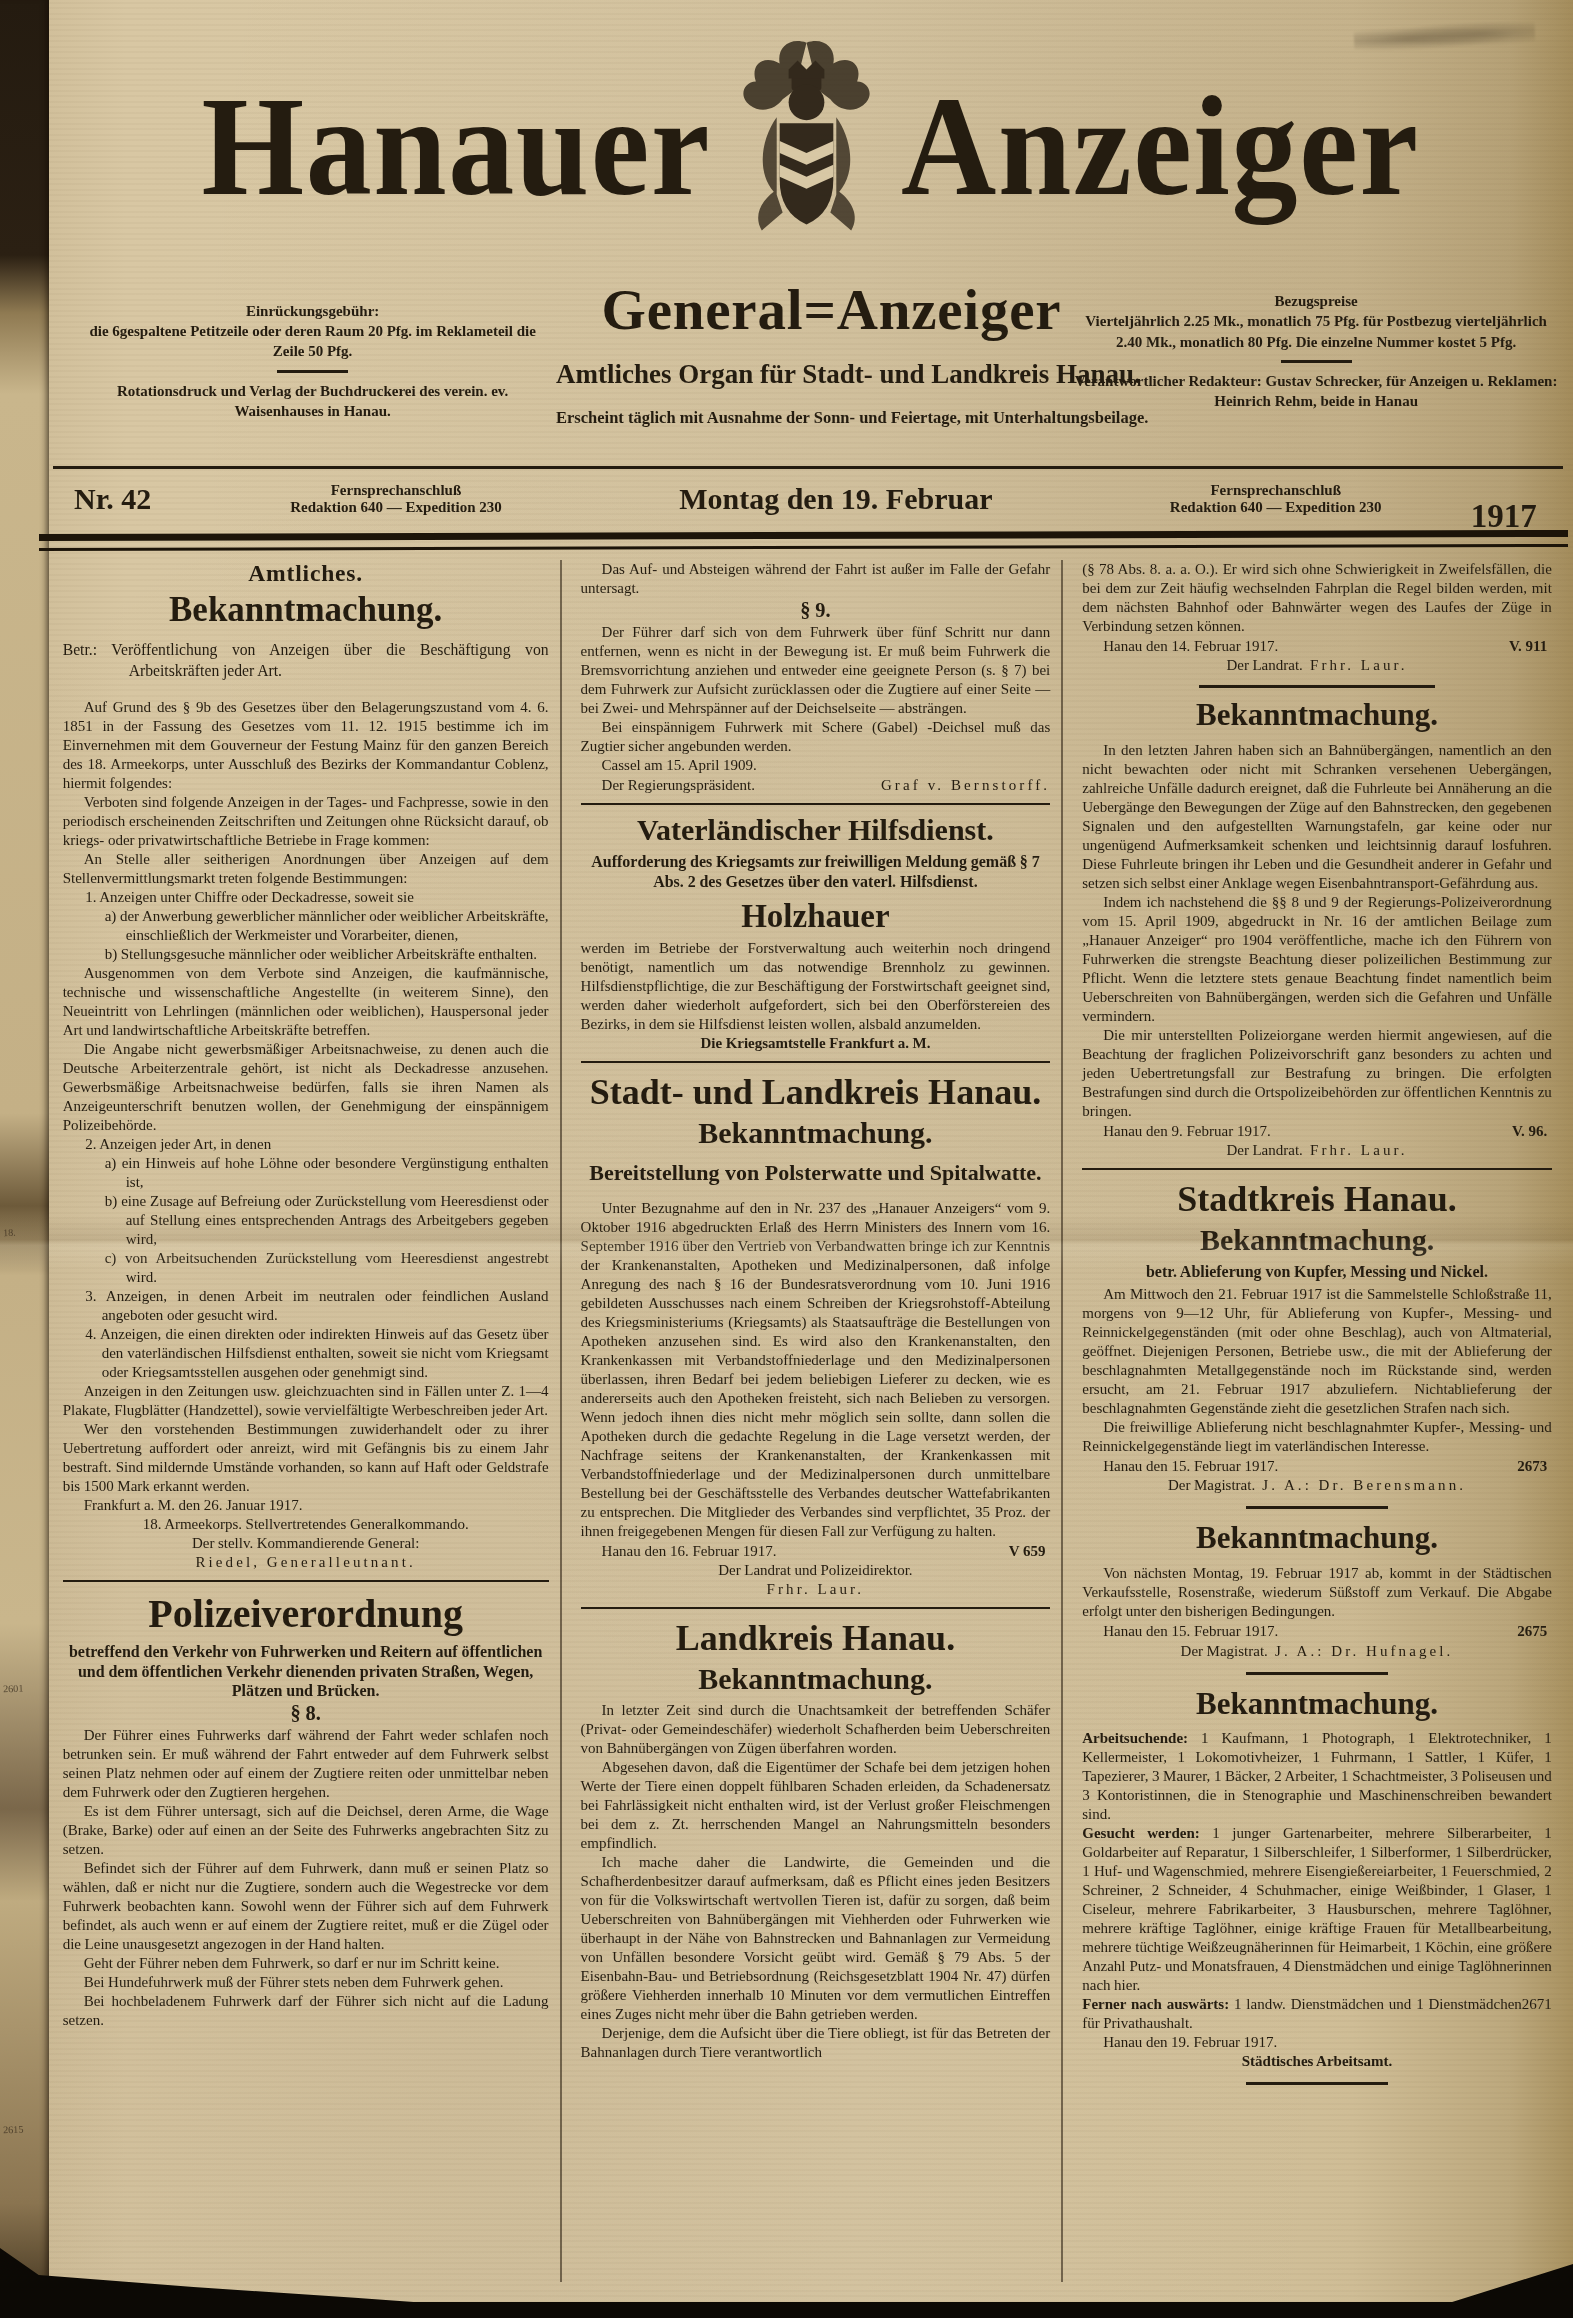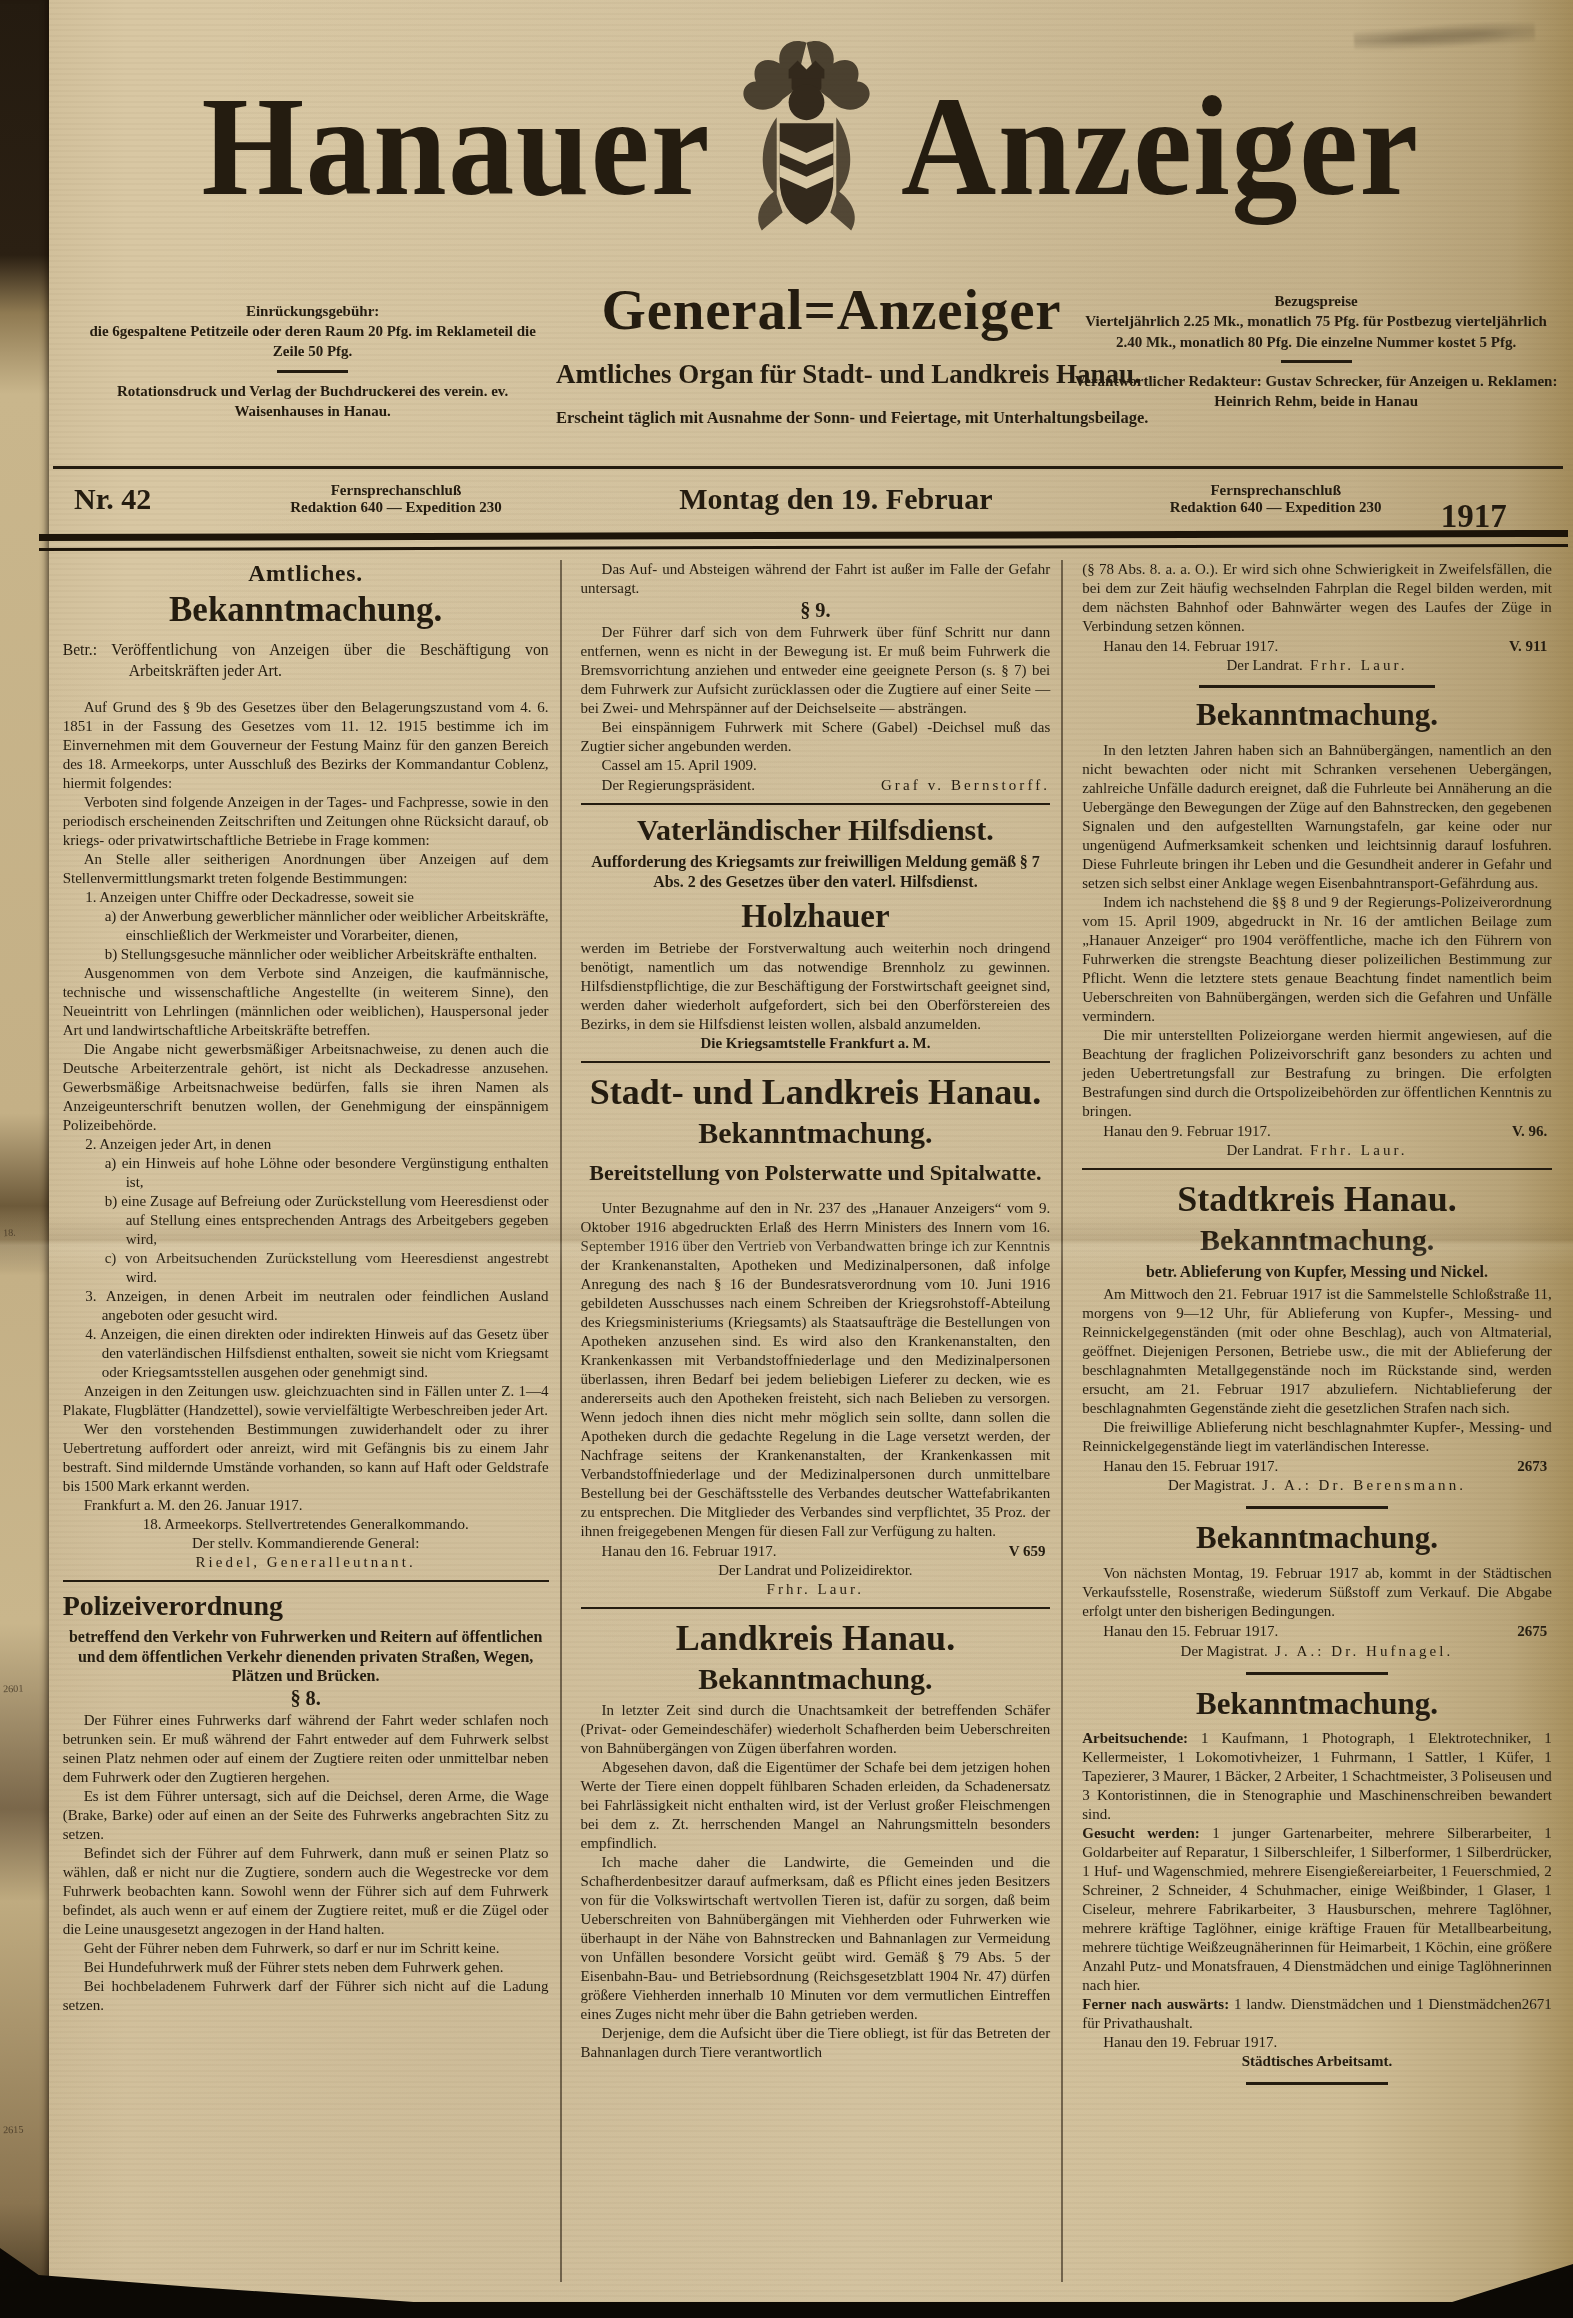--- a/index.html
+++ b/index.html
@@ -40,39 +40,39 @@
   .mini-div{width:71px;border-top:3.1px solid #241c10;margin:7.9px auto;}
   .center-sub{position:absolute;left:503px;width:551px;text-align:center;}
   .gen-anz{font-size:57px;font-weight:bold;letter-spacing:0.8px;}
   .organ{font-size:27px;font-weight:bold;margin-top:17.3px;white-space:nowrap;}
   .erscheint{font-size:16.5px;font-weight:bold;margin-top:17.3px;white-space:nowrap;}
   .rule-a{position:absolute;left:53px;top:466px;width:1510px;border-top:3.1px solid #241c10;}
   .dateline{position:absolute;left:63px;top:473px;width:1510px;height:52px;display:flex;align-items:center;}
   .dl-nr{width:157px;font-size:30px;font-weight:bold;padding-left:11px;}
   .dl-tel{width:330px;text-align:center;font-size:15px;font-weight:bold;line-height:17.3px;}
   .dl-date{flex:1;text-align:center;font-size:30px;font-weight:bold;}
-  .dl-year{width:126px;font-size:33px;font-weight:bold;text-align:left;padding-right:6.3px;margin-top:34px;}
+  .dl-year{width:126px;font-size:33px;font-weight:bold;text-align:center;padding-right:6.3px;margin-top:34px;}
   .rule-b1{position:absolute;left:39px;top:532px;width:1529px;border-top:7.9px solid #1c1409;transform:rotate(-.15deg);}
   .rule-b2{position:absolute;left:39px;top:546px;width:1529px;border-top:3.1px solid #1c1409;transform:rotate(-.15deg);}
   
   .cols{position:absolute;left:58px;top:560px;width:1505px;height:1722px;display:flex;}
   .col{width:33.33%;height:100%;overflow:hidden;padding:0 11px 0 4.7px;box-sizing:border-box;}
   .col.mid,.col.right{border-left:2.4px solid #32271731;border-left-color:#32271799;padding-left:19px;}
   p{margin:0;text-indent:1.4em;text-align:justify;font-size:15px;line-height:19px;word-spacing:-0.2px;}
   .bold{font-weight:bold;}
   .h-amt{font-size:23.6px;font-weight:bold;text-align:center;letter-spacing:0.8px;}
   .h-bek{font-size:35px;font-weight:bold;text-align:center;margin:3.1px 0 9.4px;}
   .h-bek.small{font-size:31px;margin:4.7px 0 7.9px;}
   .betr{font-weight:normal;padding-left:4.2em;text-indent:-4.2em;margin-bottom:17px;font-size:15.7px;line-height:21px;}
   .li1{padding-left:2.6em;text-indent:-1.1em;}
   .li2{padding-left:4.2em;text-indent:-1.4em;}
   .hr{border:none;border-top:2.4px solid #241c10;margin:7.9px 0;}
   .hr-short{width:236px;border:none;border-top:3.9px solid #241c10;margin:9.4px auto;}
   .hr-tiny{width:142px;border:none;border-top:3.1px solid #241c10;margin:11px auto;}
-  .h-pol{font-size:28px;font-weight:bold;margin:6.3px 0 4.7px;}
+  .h-pol{font-size:40px;font-weight:bold;text-align:center;margin:6.3px 0 4.7px;}
   .subhead{font-weight:bold;text-align:center;font-size:16px;line-height:19.7px;text-indent:0;margin-bottom:3.1px;}
   .para-sym{text-align:center;font-size:20.4px;font-weight:bold;text-indent:0;margin:3.1px 0;}
   .sigrow{display:flex;justify-content:space-between;font-size:15px;line-height:20.4px;}
   .sigrow .d{padding-left:1.4em;}
   .sigrow .code{font-weight:bold;padding-right:4.7px;}
   .sigc{text-align:center;text-indent:0;}
   .sp{letter-spacing:3.1px;}
   .h-big{font-size:36px;font-weight:bold;text-align:center;margin:7.9px 0 1.6px;}
   .h-med{font-size:30px;font-weight:bold;text-align:center;margin:3.1px 0 4.7px;}
   .h-sub2{font-size:22px;font-weight:bold;text-align:center;line-height:36px;margin:1.6px 0 7.9px;}

